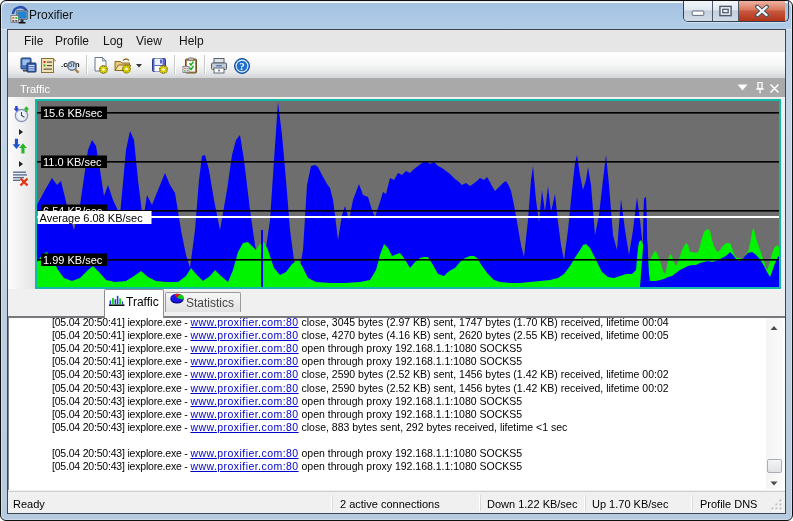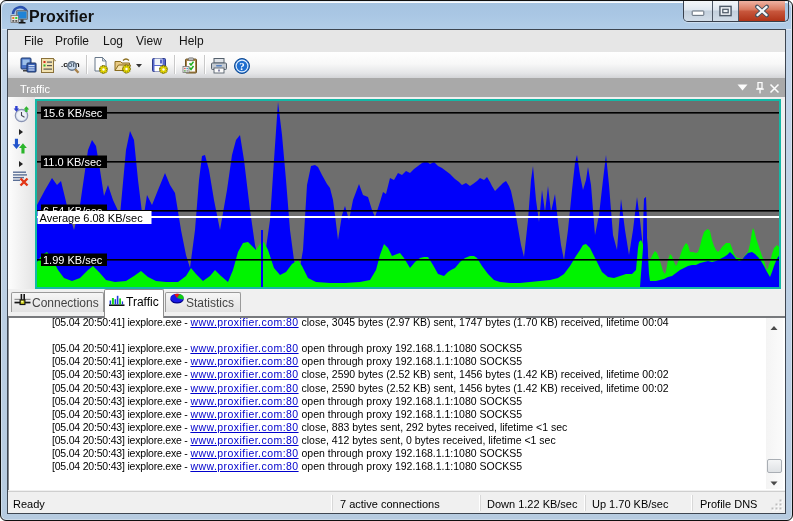--- a/index.html
+++ b/index.html
@@ -4,21 +4,21 @@
 <style>
 html,body{margin:0;padding:0;background:#fff;}
 body{width:793px;height:521px;position:relative;font-family:"Liberation Sans",sans-serif;overflow:hidden;}
 #win{position:absolute;left:0;top:0;width:791px;height:519px;border:1px solid #101010;border-radius:6px;
 background:linear-gradient(180deg,#c4d6ea 0%,#bdd0e4 50%,#b6cbe0 100%);
 box-shadow:inset 0 1px 0 rgba(255,255,255,.5), inset 1px 0 0 rgba(255,255,255,.35), inset -1px 0 0 rgba(255,255,255,.35), inset 0 -1px 0 rgba(255,255,255,.3);}
 #titlebar{position:absolute;left:1px;top:1px;width:789px;height:27px;border-radius:5px 5px 0 0;
 background:linear-gradient(180deg,#a5c3e1 0%,#aac7e4 50%,#b2cde8 100%);
 box-shadow:inset 0 1px 0 #f8fbfe, 0 1px 0 rgba(255,255,255,.45);}
 
-#title{position:absolute;left:28px;top:7px;font-size:16px;color:#111;font-weight:bold;}
+#title{position:absolute;left:28px;top:7px;font-size:12px;color:#111;}
 #appicon{position:absolute;left:9px;top:4px;width:20px;height:20px;}
 
 #btns{position:absolute;left:682px;top:0px;width:104px;height:20px;display:flex;border:1px solid #38404d;border-top:none;border-radius:0 0 5px 5px;overflow:hidden;box-shadow:0 1px 1px rgba(255,255,255,.4);}
 .wbtn{height:100%;box-sizing:border-box;position:relative;}
 #bmin{width:29px;background:linear-gradient(180deg,#f4f7fa 0%,#dfe7f0 45%,#c3d0dd 50%,#d2dde8 100%);border-right:1px solid #4e5866;}
 #bmax{width:26px;background:linear-gradient(180deg,#f4f7fa 0%,#dfe7f0 45%,#c3d0dd 50%,#d2dde8 100%);border-right:1px solid #4e5866;}
 #bclose{width:46px;background:linear-gradient(180deg,#efb2a2 0%,#da7c62 42%,#c7563c 52%,#b03418 100%);}
 .glyph{position:absolute;left:0;top:0;width:100%;height:100%;}
 
 #client{position:absolute;left:6px;top:28px;width:777px;height:483px;border:1px solid #3e4651;background:#f0f0f0;}
@@ -254,33 +254,20 @@
           <text x="43" y="214.5" font-size="11" fill="#fff">6.54 KB/sec</text>
           <rect x="41" y="253.5" width="66" height="12.5" fill="#000"></rect>
           <text x="43" y="263.5" font-size="11" fill="#fff">1.99 KB/sec</text>
           <rect x="37" y="216" width="742" height="2" fill="#fff"></rect>
           <rect x="37.5" y="211" width="114" height="13" fill="#fff"></rect>
           <text x="39.5" y="221.5" font-size="11" fill="#000">Average 6.08 KB/sec</text>
         </svg>
       </div>
     </div>
     <div id="tabs">
-      <div class="tab tabi" style="left:3px;width:93px;">
-        <svg style="position:absolute;left:2px;top:1px" width="17" height="12" viewBox="0 0 17 12">
-            <rect x="6.6" y="0" width="1.6" height="6" fill="#151515"></rect>
-            <rect x="9.4" y="0" width="1.6" height="6" fill="#151515"></rect>
-            <rect x="0.5" y="4.8" width="6" height="1.1" fill="#8a8a8a"></rect>
-            <rect x="0.5" y="7.7" width="6" height="1.7" fill="#151515"></rect>
-            <rect x="11" y="4.8" width="5.5" height="1.1" fill="#8a8a8a"></rect>
-            <rect x="11" y="7.7" width="5.5" height="1.7" fill="#151515"></rect>
-            <rect x="6.1" y="5.9" width="4.8" height="4.6" fill="#c8c814" stroke="#151515" stroke-width="1.2"></rect>
-            <rect x="7.2" y="6.9" width="2" height="1.5" fill="#fdfda8"></rect>
-          </svg>
-        <span style="position:absolute;left:20px;top:3px">Connections</span>
-      </div>
       <div class="tab taba" style="left:96px;width:60px;">
         <svg style="position:absolute;left:4px;top:5px" width="16" height="12" viewBox="0 0 16 12">
             <rect x="0" y="9.4" width="15.5" height="1.6" fill="#111"></rect>
             <rect x="0.6" y="5.5" width="1.5" height="4" fill="#1a3adc"></rect>
             <rect x="2.9" y="3" width="2" height="6.5" fill="#19d219"></rect>
             <rect x="5.6" y="4.2" width="1.5" height="5.2" fill="#1a3adc"></rect>
             <rect x="7.8" y="0.8" width="1.6" height="8.6" fill="#1a3adc"></rect>
             <rect x="10.2" y="3.4" width="1.8" height="6" fill="#19d219"></rect>
             <rect x="12.8" y="6.4" width="1.3" height="3" fill="#1a3adc"></rect>
           </svg>
@@ -291,44 +278,44 @@
             <ellipse cx="7" cy="6.4" rx="6.6" ry="4.2" fill="#00008b"></ellipse>
             <ellipse cx="7" cy="5" rx="6.6" ry="4.2" fill="#1919e6"></ellipse>
             <path d="M7 5 L4.2 1.2 A6.6 4.2 0 0 1 9.8 1.1 Z" fill="#e81414"></path>
             <path d="M7 5 L9.8 1.1 A6.6 4.2 0 0 1 13.6 5.2 L12.6 6.6 Z" fill="#12cd12"></path>
           </svg>
         <span style="position:absolute;left:20px;top:3px">Statistics</span>
       </div>
     </div>
     <div id="log">
       <div class="ln" style="top:-2px"><span class="ts">[05.04 20:50:41] iexplore.exe - </span><a>www.proxifier.com:80</a> close, 3045 bytes (2.97 KB) sent, 1747 bytes (1.70 KB) received, lifetime 00:04</div>
+      <div class="ln" style="top:11px"><span class="ts">[05.04 20:50:41] iexplore.exe - </span><a>www.proxifier.com:80</a> close, 4270 bytes (4.16 KB) sent, 2620 bytes (2.55 KB) received, lifetime 00:05</div>
       <div class="ln" style="top:24px"><span class="ts">[05.04 20:50:41] iexplore.exe - </span><a>www.proxifier.com:80</a> open through proxy 192.168.1.1:1080 SOCKS5</div>
       <div class="ln" style="top:37px"><span class="ts">[05.04 20:50:41] iexplore.exe - </span><a>www.proxifier.com:80</a> open through proxy 192.168.1.1:1080 SOCKS5</div>
       <div class="ln" style="top:50px"><span class="ts">[05.04 20:50:43] iexplore.exe - </span><a>www.proxifier.com:80</a> close, 2590 bytes (2.52 KB) sent, 1456 bytes (1.42 KB) received, lifetime 00:02</div>
       <div class="ln" style="top:64px"><span class="ts">[05.04 20:50:43] iexplore.exe - </span><a>www.proxifier.com:80</a> close, 2590 bytes (2.52 KB) sent, 1456 bytes (1.42 KB) received, lifetime 00:02</div>
       <div class="ln" style="top:77px"><span class="ts">[05.04 20:50:43] iexplore.exe - </span><a>www.proxifier.com:80</a> open through proxy 192.168.1.1:1080 SOCKS5</div>
       <div class="ln" style="top:90px"><span class="ts">[05.04 20:50:43] iexplore.exe - </span><a>www.proxifier.com:80</a> open through proxy 192.168.1.1:1080 SOCKS5</div>
       <div class="ln" style="top:103px"><span class="ts">[05.04 20:50:43] iexplore.exe - </span><a>www.proxifier.com:80</a> close, 883 bytes sent, 292 bytes received, lifetime &lt;1 sec</div>
-      <div class="ln" style="top:116px"><span class="ts">[05.04 20:50:43] iexplore.exe - </span><a>www.proxifier.com:80</a> close, 412 bytes sent, 0 bytes received, lifetime &lt;1 sec</div>
       <div class="ln" style="top:129px"><span class="ts">[05.04 20:50:43] iexplore.exe - </span><a>www.proxifier.com:80</a> open through proxy 192.168.1.1:1080 SOCKS5</div>
       <div class="ln" style="top:142px"><span class="ts">[05.04 20:50:43] iexplore.exe - </span><a>www.proxifier.com:80</a> open through proxy 192.168.1.1:1080 SOCKS5</div>
       <div id="vsb">
         <div class="sbtn" style="top:0"><svg width="15" height="15" viewBox="0 0 15 15">
               <path d="M4.5 12 L8 8 L11.5 12 Z" fill="#4a4a4a"></path>
             </svg></div>
         <div id="sthumb"></div>
         <div class="sbtn" style="bottom:0"><svg width="15" height="15" viewBox="0 0 15 15">
               <path d="M4.5 9.5 L8 13.5 L11.5 9.5 Z" fill="#4a4a4a"></path>
             </svg></div>
       </div>
     </div>
     <div id="status">
       <span style="left:5px">Ready</span>
       <div class="ssep" style="left:324px"></div>
-      <span style="left:332px">7 active connections</span>
+      <span style="left:332px">2 active connections</span>
       <div class="ssep" style="left:472px"></div>
       <span style="left:479px">Down 1.22 KB/sec</span>
       <div class="ssep" style="left:577px"></div>
       <span style="left:584px">Up 1.70 KB/sec</span>
       <div class="ssep" style="left:684px"></div>
       <span style="left:692px">Profile DNS</span>
       <svg style="position:absolute;right:1px;bottom:1px" width="13" height="13" viewBox="0 0 13 13">
           <g fill="#fff">
             <rect x="9" y="1" width="2.5" height="2.5"></rect>
             <rect x="9" y="5" width="2.5" height="2.5"></rect>

